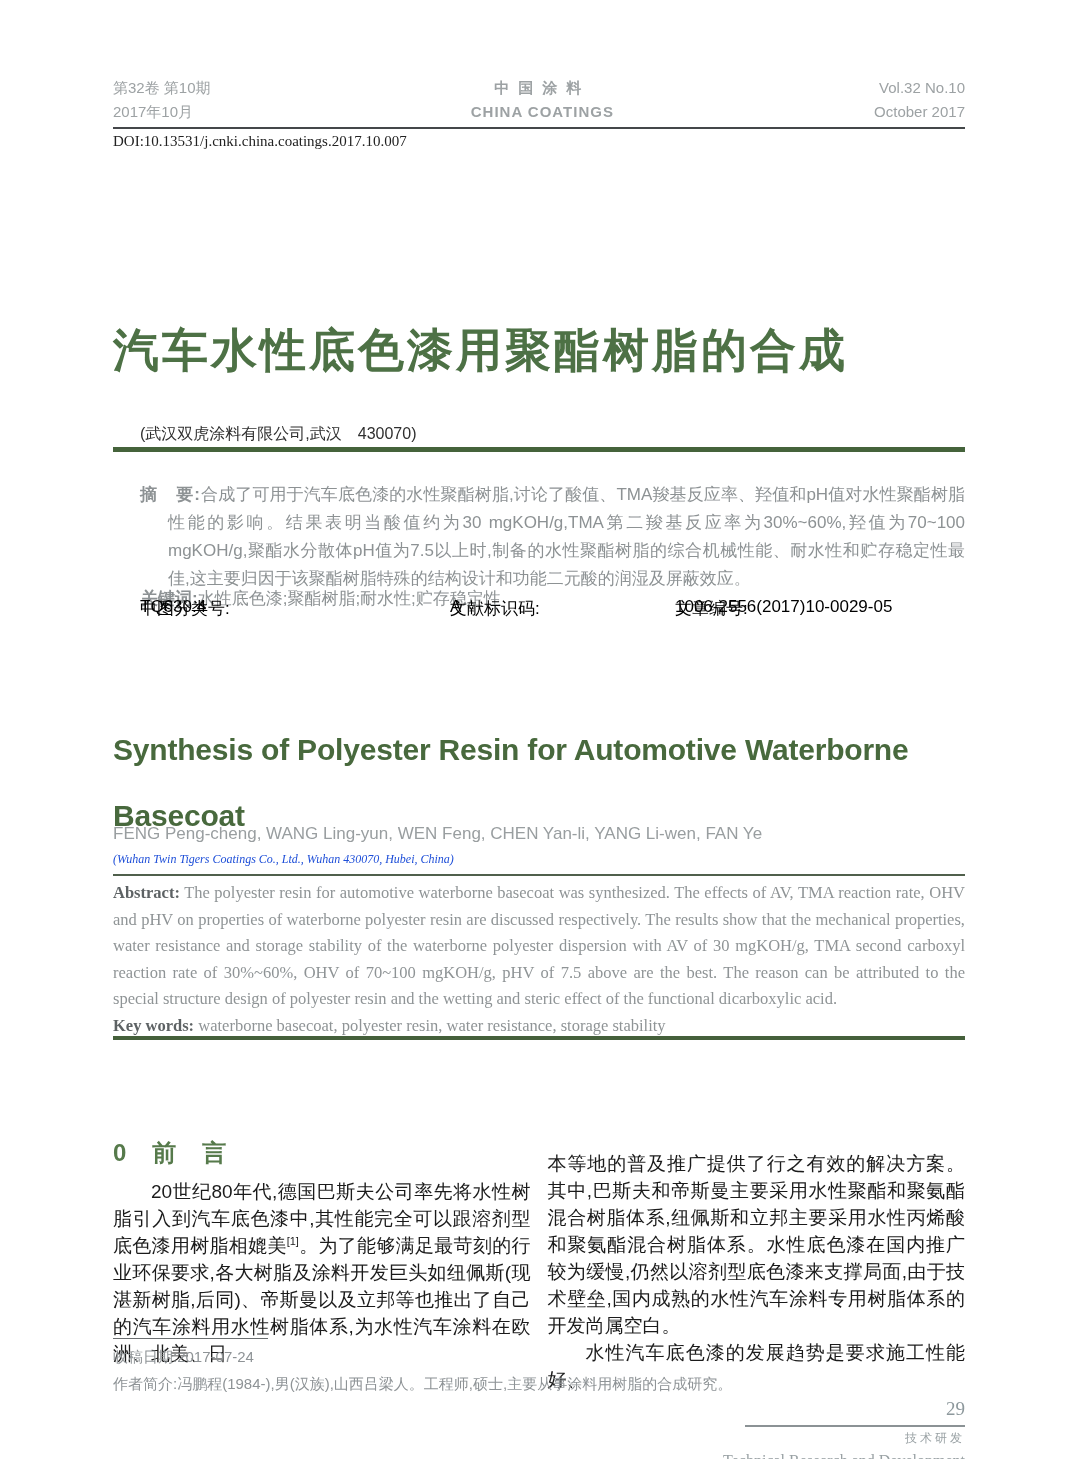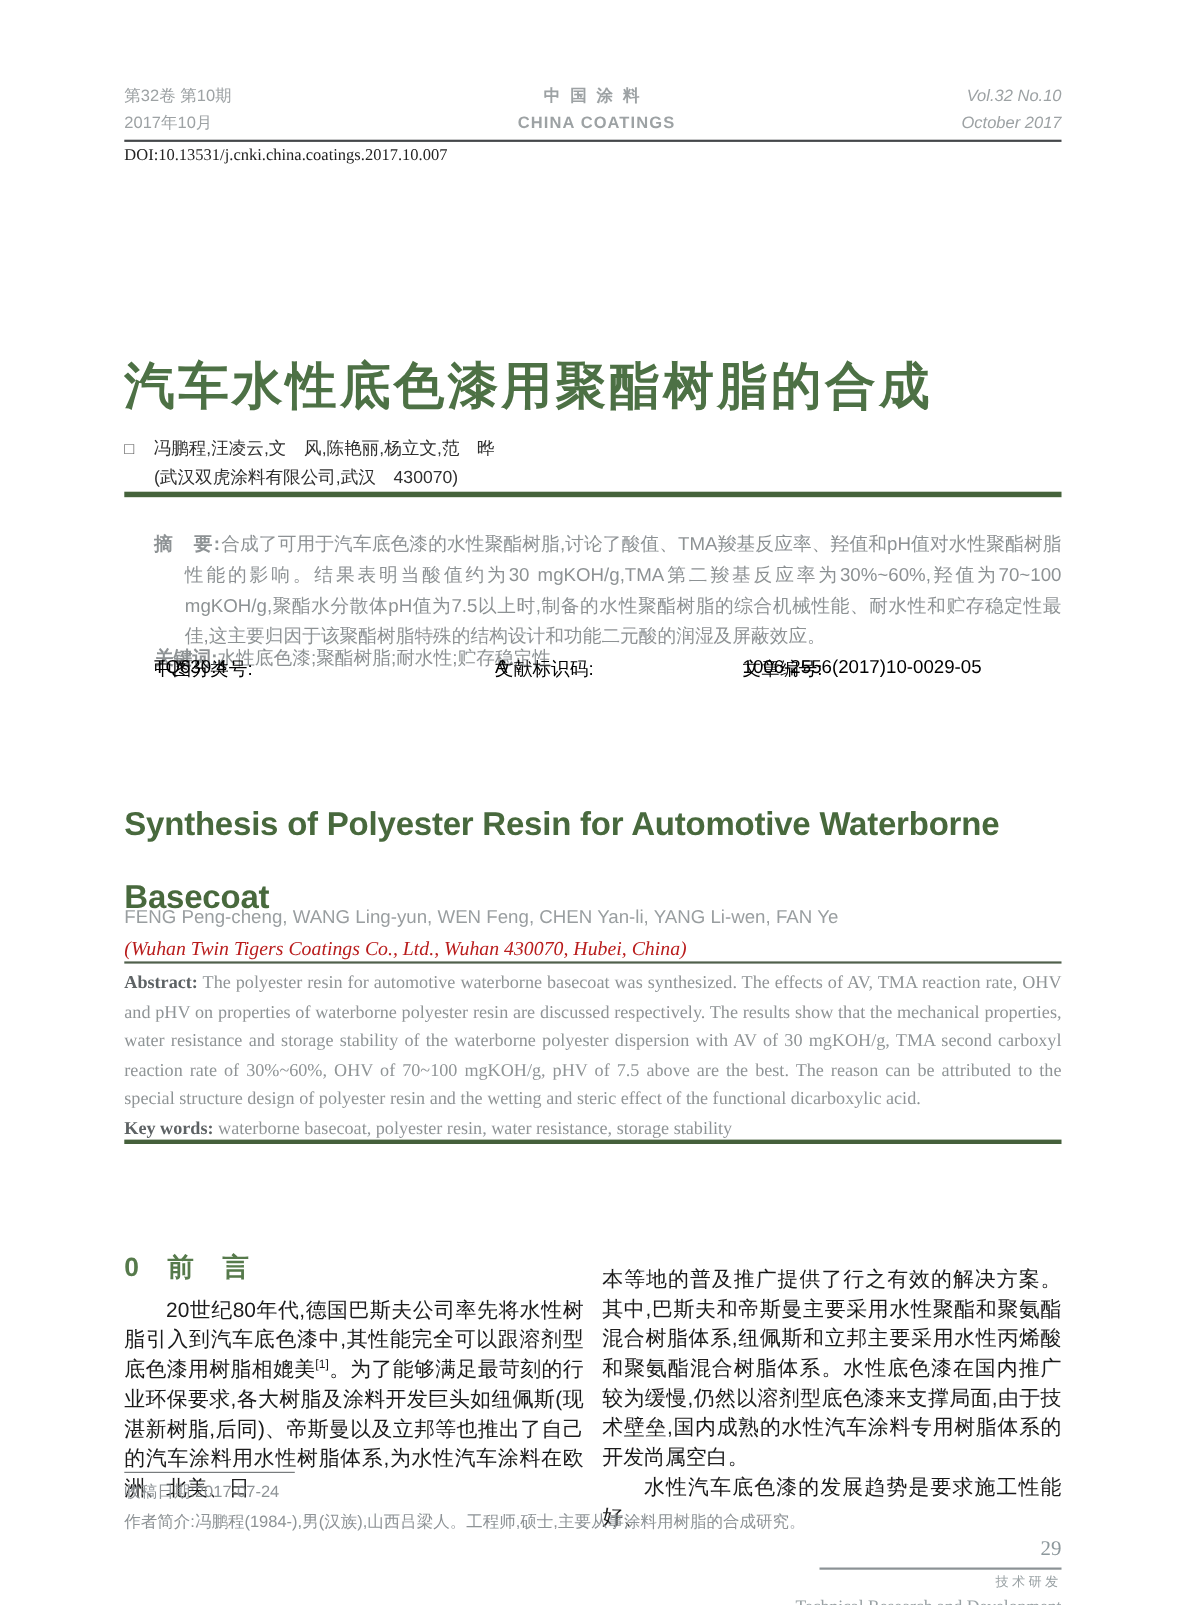--- a/index.html
+++ b/index.html
@@ -7,21 +7,21 @@
     position:relative;width:1075px;height:1459px;background:#ffffff;overflow:hidden;
     font-family:"Liberation Sans",sans-serif;color:#1c1c1c;margin-top:40px;
   }
   .blk{position:absolute;left:113px;width:852px;}
 
   
   .hdr{top:36px;display:flex;justify-content:space-between;color:#9da2a4;font-size:15px;line-height:24px;}
   .hdr-center{text-align:center;font-weight:bold;}
   .hdr-center .cn{letter-spacing:9px;}
   .hdr-center .en{letter-spacing:1px;}
-  .hdr-right{text-align:right;font-style:italic;}
+  .hdr-right{text-align:right;}
   .hdr-rule{top:87px;height:2px;background:#44474a;}
   .doi{top:93px;font-family:"Liberation Serif",serif;font-size:15px;color:#222;}
 
   
   .title-zh{top:282px;font-size:46px;font-weight:bold;color:#4d7145;letter-spacing:3px;margin:0;line-height:1.25;}
   .authors-zh{top:358px;font-size:16px;color:#2f2f2f;}
   .author-marker{display:inline-block;margin-right:13px;color:#555;font-size:15px;}
   .affil-zh{top:384px;left:140px;width:825px;font-size:16px;color:#2f2f2f;}
   .bar1{top:407px;height:5px;background:#45633b;}
 
@@ -31,21 +31,21 @@
   .abs-zh .lab{font-weight:bold;letter-spacing:1px;}
   .kw-zh{top:530px;left:141px;width:824px;font-size:17px;color:#8d9294;}
   .kw-zh .lab{font-weight:bold;}
   .clc-row{top:557px;height:22px;font-size:17px;color:#000000;}
   .clc-row span{position:absolute;white-space:nowrap;}
   .clc-a{left:27px;} .clc-b{left:337px;} .clc-c{left:562px;}
 
   
   .title-en{top:677px;font-size:30px;font-weight:bold;color:#48693d;line-height:66px;letter-spacing:-0.2px;margin:0;}
   .authors-en{top:784px;font-size:17px;color:#999ea0;}
-  .affil-en{top:812px;font-family:"Liberation Serif",serif;font-style:italic;font-size:18px;color:#b91c1c;}
+  .affil-en{top:812px;font-family:"Liberation Serif",serif;font-style:italic;font-size:12px;color:#1d4ed8;}
   .rule2{top:834px;height:2px;background:#50604c;}
 
   .en-abs{top:840px;font-family:"Liberation Serif",serif;font-size:16.5px;line-height:26.5px;
           color:#8f9496;text-align:justify;}
   .en-abs p{margin:0;}
   .lab-en{font-weight:bold;color:#5d6264;}
   .bar2{top:996px;height:4px;background:#45603b;}
 
   
   .cols{top:1098px;display:flex;gap:17px;}
@@ -82,24 +82,20 @@
     </div>
     <div class="hdr-right">
       <div>Vol.32 No.10</div>
       <div>October 2017</div>
     </div>
   </header>
   <div class="blk hdr-rule"></div>
   <div class="blk doi">DOI:10.13531/j.cnki.china.coatings.2017.10.007</div>
 
   <h1 class="blk title-zh">汽车水性底色漆用聚酯树脂的合成</h1>
-  <div class="blk authors-zh">
-    <span class="author-marker">□</span>
-    <span>冯鹏程,汪凌云,文　风,陈艳丽,杨立文,范　晔</span>
-  </div>
   <div class="affil-zh" style="position:absolute;">(武汉双虎涂料有限公司,武汉　430070)</div>
   <div class="blk bar1"></div>
 
   <p class="abs-zh" style="position:absolute;">
     <span class="lab">摘　要:</span><span>合成了可用于汽车底色漆的水性聚酯树脂,讨论了酸值、TMA羧基反应率、羟值和pH值对水性聚酯树脂性能的影响。结果表明当酸值约为30 mgKOH/g,TMA第二羧基反应率为30%~60%,羟值为70~100 mgKOH/g,聚酯水分散体pH值为7.5以上时,制备的水性聚酯树脂的综合机械性能、耐水性和贮存稳定性最佳,这主要归因于该聚酯树脂特殊的结构设计和功能二元酸的润湿及屏蔽效应。</span>
   </p>
   <p class="kw-zh" style="position:absolute;">
     <span class="lab">关键词:</span><span>水性底色漆;聚酯树脂;耐水性;贮存稳定性</span>
   </p>
   <div class="blk clc-row">

